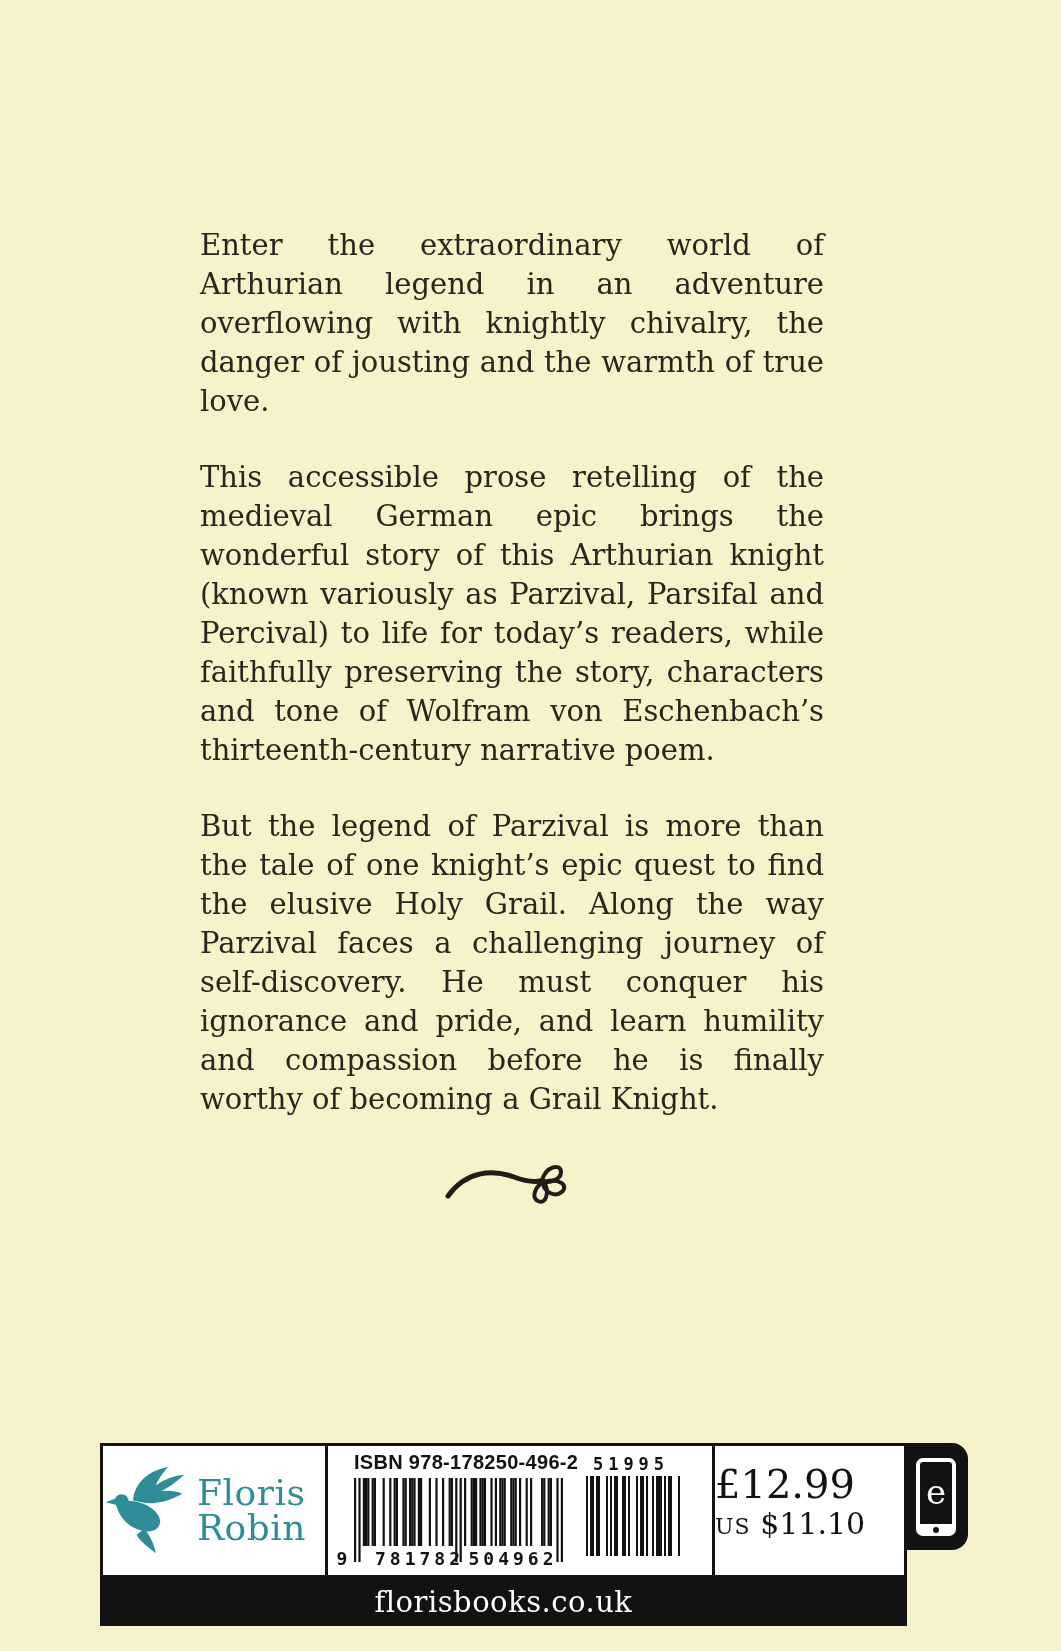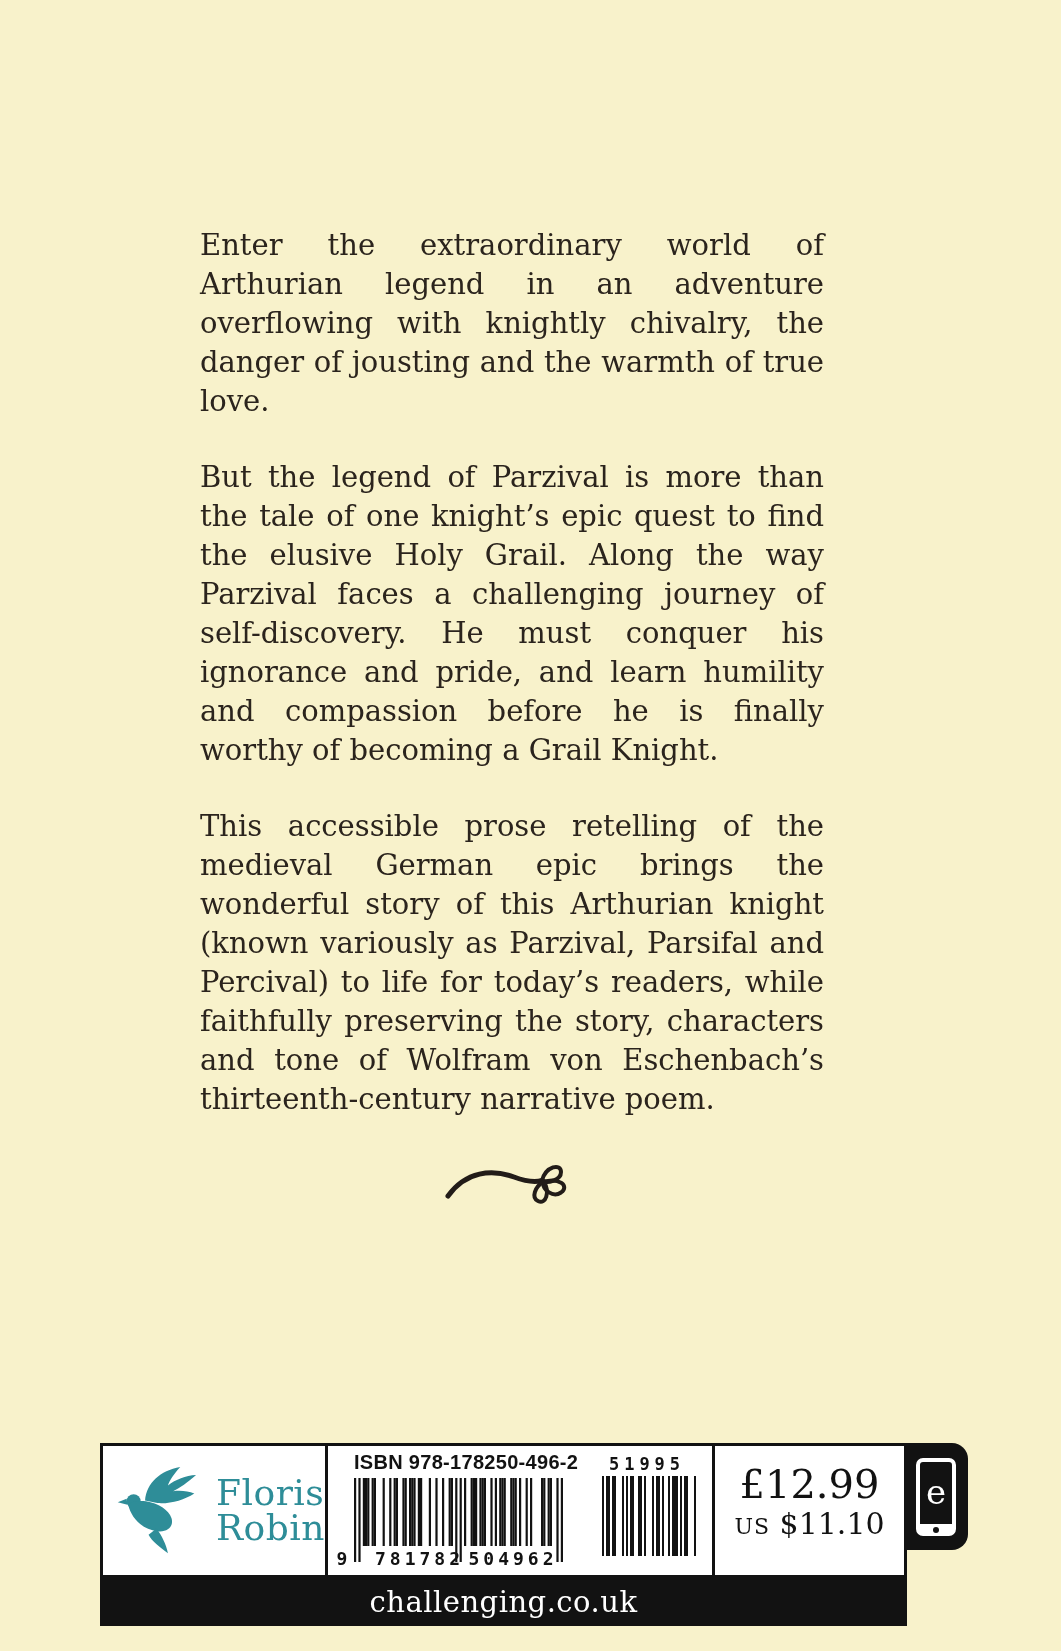--- a/index.html
+++ b/index.html
@@ -48,22 +48,22 @@
     width:807px; height:135px;
     background:#ffffff;
     border:3px solid var(--ink);
     display:flex;
     z-index:2;
   }
   .cell{height:100%;}
   .cell-logo{
     width:225px;
     border-right:3px solid var(--ink);
-    display:flex; align-items:center; justify-content:space-between;
-    gap:5px; padding-left:13px;
+    display:flex; align-items:center; justify-content:flex-start;
+    gap:5px; padding-left:1px;
   }
   .logo-text{
     font-family:"DejaVu Serif","Liberation Serif",serif;
     color:var(--teal);
     font-size:36px; line-height:0.95;
     letter-spacing:0.5px;
   }
   .cell-barcode{
     width:387px;
     border-right:3px solid var(--ink);
@@ -93,37 +93,37 @@
     top:70px;
     text-align:center;
     letter-spacing:4px;
     white-space:nowrap;
   }
   .bc-first{left:-20px;width:16px;letter-spacing:0;}
   .bc-left{left:7px;width:117px;}
   .bc-right{left:112px;width:94px;}
   .ean5-wrap{
     position:absolute;
-    left:272px; top:8px;
+    left:256px; top:8px;
     width:94px;
     text-align:center;
   }
   .supp-digits{
     font-family:"DejaVu Sans Mono","Liberation Mono",monospace;
     font-weight:bold;
     font-size:17px;
     letter-spacing:5px;
     color:var(--ink);
     display:block;
     height:22px;
   }
   .cell-price{
     flex:1;
     display:flex; flex-direction:column;
-    align-items:center; justify-content:flex-start;
+    align-items:flex-start; justify-content:flex-start;
     padding-top:16px;
   }
   .price-gbp{font-size:40px; color:var(--ink); line-height:1.1;}
   .price-us{font-size:30px; color:var(--ink); line-height:1.2;}
   .price-us .us-prefix{font-size:22px; letter-spacing:1px;}
   .ebadge{
     position:absolute; left:904px; top:1443px;
     width:64px; height:107px;
     background:var(--ink);
     border-radius:0 16px 16px 0;
@@ -166,22 +166,22 @@
     font-family:"DejaVu Serif","Liberation Serif",serif;
     font-size:29px;
     letter-spacing:0.5px;
   }
 </style>
 </head>
 <body>
 
 <div class="blurb">
   <p>Enter the extraordinary world of Arthurian legend in an adventure overflowing with knightly chivalry, the danger of jousting and the warmth of true love.</p>
+  <p>This accessible prose retelling of the medieval German epic brings the wonderful story of this Arthurian knight (known variously as Parzival, Parsifal and Percival) to life for today’s readers, while faithfully preserving the story, characters and tone of Wolfram von Eschenbach’s thirteenth-century narrative poem.</p>
   <p>But the legend of Parzival is more than the tale of one knight’s epic quest to find the elusive Holy Grail. Along the way Parzival faces a challenging journey of self-discovery. He must conquer his ignorance and pride, and learn humility and compassion before he is finally worthy of becoming a Grail Knight.</p>
-  <p>This accessible prose retelling of the medieval German epic brings the wonderful story of this Arthurian knight (known variously as Parzival, Parsifal and Percival) to life for today’s readers, while faithfully preserving the story, characters and tone of Wolfram von Eschenbach’s thirteenth-century narrative poem.</p>
 
   <div class="flourish-wrap">
     <svg width="140" height="54" viewBox="0 0 140 54">
       <g fill="none" stroke="#221c18" stroke-linecap="round">
         <path d="M6,40 C24,15 50,13 72,21 C84,25.5 93,26.5 100,24.5" stroke-width="5"></path>
         <path d="M100,24.5 C104,10 119,7 119,16 C119,25 104,27.5 101,24.5" stroke-width="4"></path>
         <path d="M101,26 C117,21 128,30 119,36.5 C111,42 101,34 101,26.5" stroke-width="4"></path>
         <path d="M102,26 C108,36 104,49 96,45 C89,41.5 93,31 101,26" stroke-width="4"></path>
       </g>
     </svg>
@@ -306,14 +306,14 @@
   <div class="cell cell-price">
     <div class="price-gbp">£12.99</div>
     <div class="price-us">
       <span class="us-prefix">US</span>
       <span>$11.10</span>
     </div>
   </div>
 </div>
 
 <div class="bar-site">
-  <span class="site-url">challenging.co.uk</span>
+  <span class="site-url">florisbooks.co.uk</span>
 </div>
 
 </body></html>

